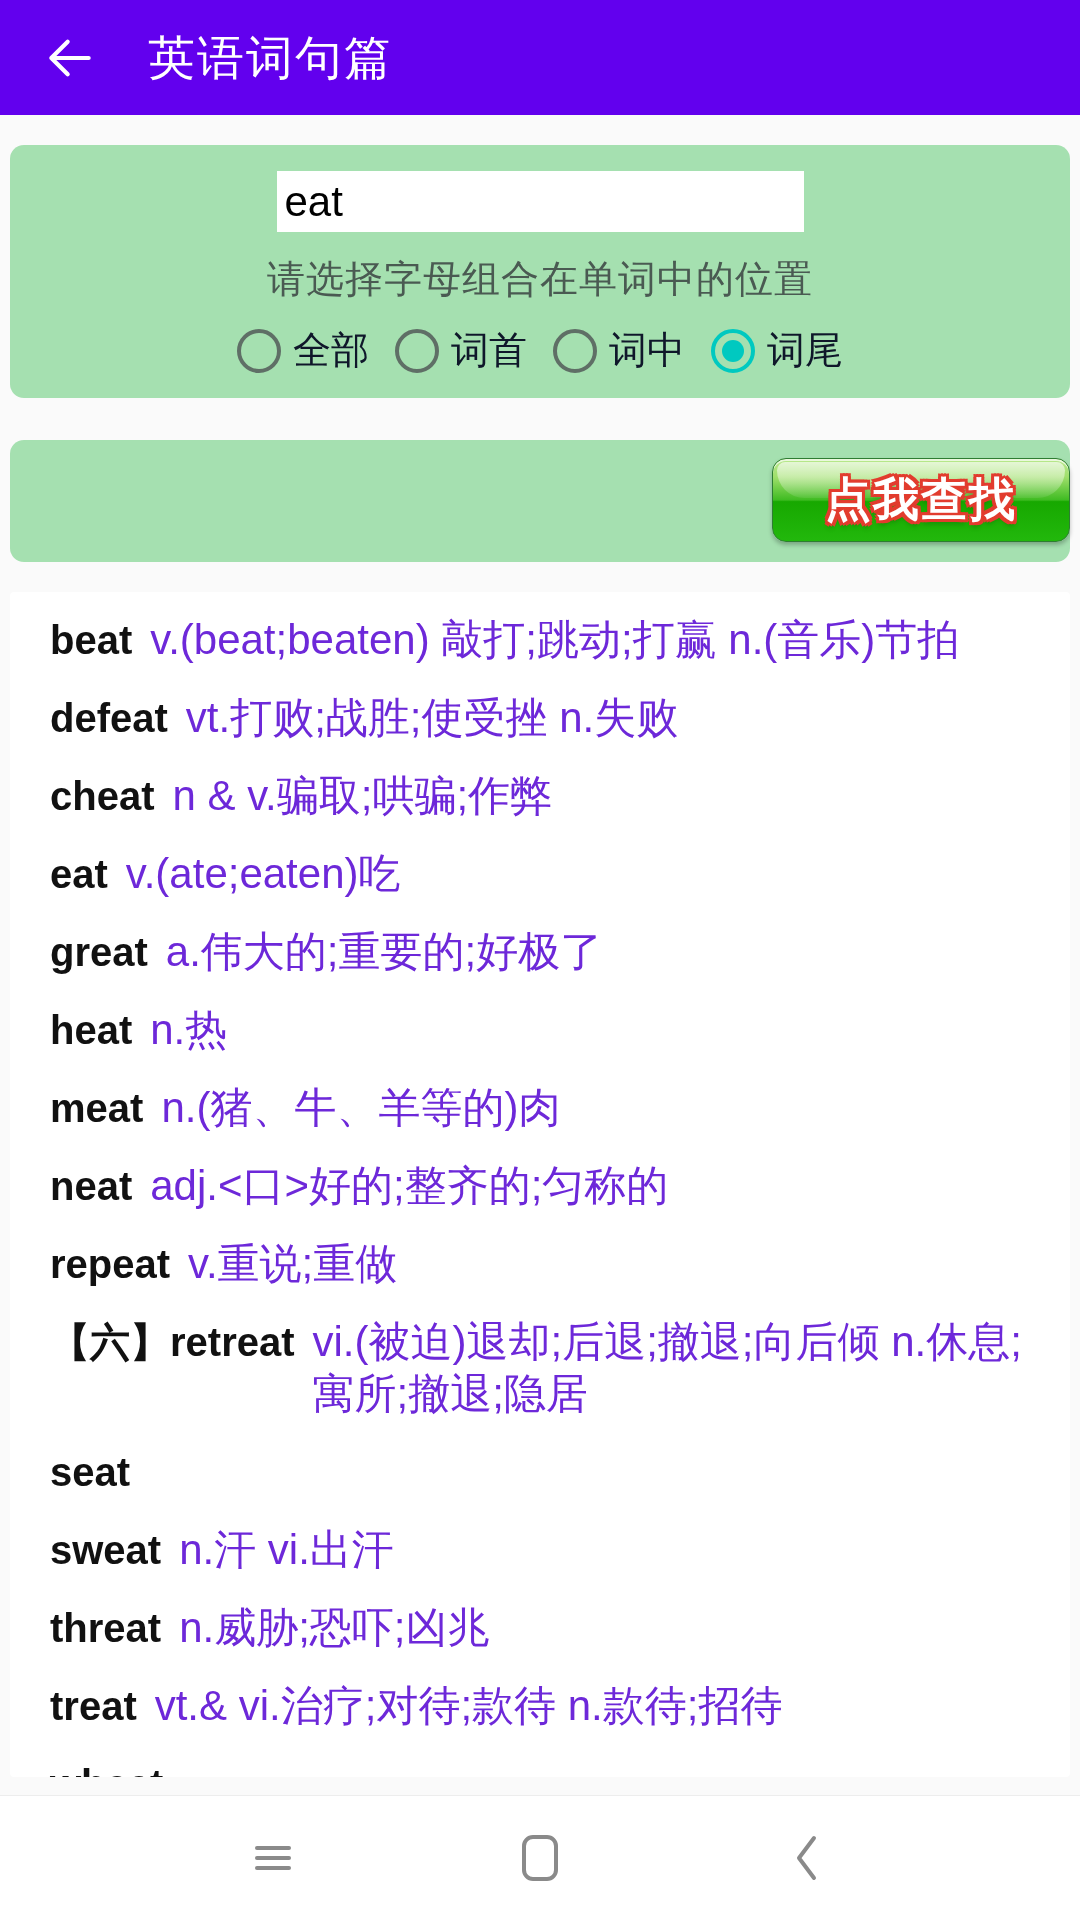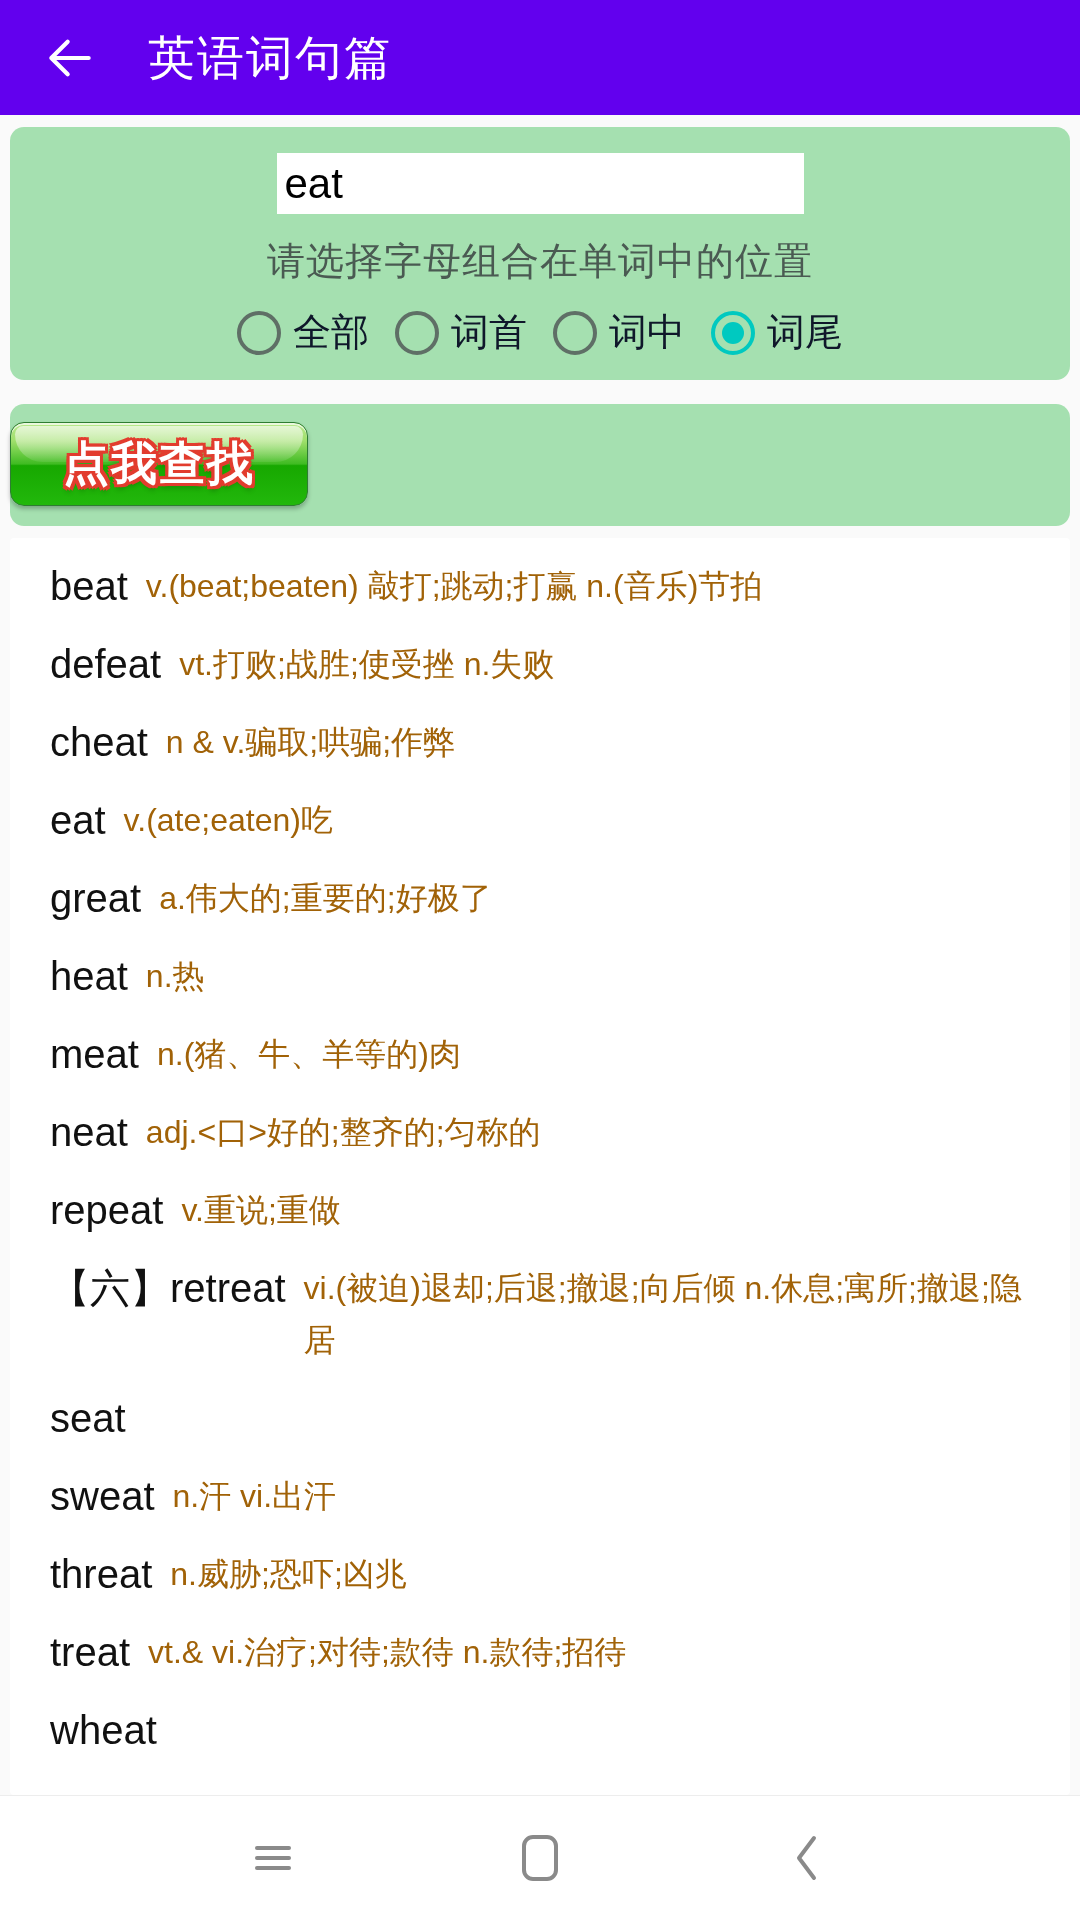--- a/index.html
+++ b/index.html
@@ -11,20 +11,21 @@
     overflow: hidden;
   }
 
   #app {
     position: relative;
     width: 1080px;
     height: 1920px;
     background: #fafafa;
     display: flex;
     flex-direction: column;
+    gap: 18px;
   }
 
   
   .appbar {
     height: 115px;
     flex: 0 0 115px;
     background: #6200EE;
     display: flex;
     align-items: center;
     padding-left: 42px;
@@ -114,21 +115,21 @@
   .radio-label {
     font-size: 38px;
     color: #0f172a;
     white-space: nowrap;
   }
 
   
   .button-card {
     padding: 18px 0 20px 0;
     display: flex;
-    justify-content: flex-start;
+    justify-content: flex-end;
     margin-top: 24px;
   }
   .search-button {
     width: 298px;
     height: 84px;
     border: 1px solid #2e7d32;
     border-radius: 14px;
     background: linear-gradient(180deg,
         #b9e88d 0%,
         #9fdf6b 22%,
@@ -177,29 +178,29 @@
     overflow: hidden;
   }
   .entry {
     display: flex;
     align-items: flex-start;
     padding: 0 36px 0 40px;
     margin-bottom: 26px;
   }
   .entry-word {
     font-size: 40px;
-    font-weight: normal;
+    font-weight: bold;
     color: #111111;
     white-space: nowrap;
     line-height: 52px;
     flex: 0 0 auto;
   }
   .entry-def {
-    font-size: 32px;
-    color: #a16207;
+    font-size: 42px;
+    color: #6d28d9;
     line-height: 52px;
     margin-left: 18px;
     flex: 1 1 auto;
   }
 
   
   .navbar {
     flex: 0 0 125px;
     height: 125px;
     background: #ffffff;

